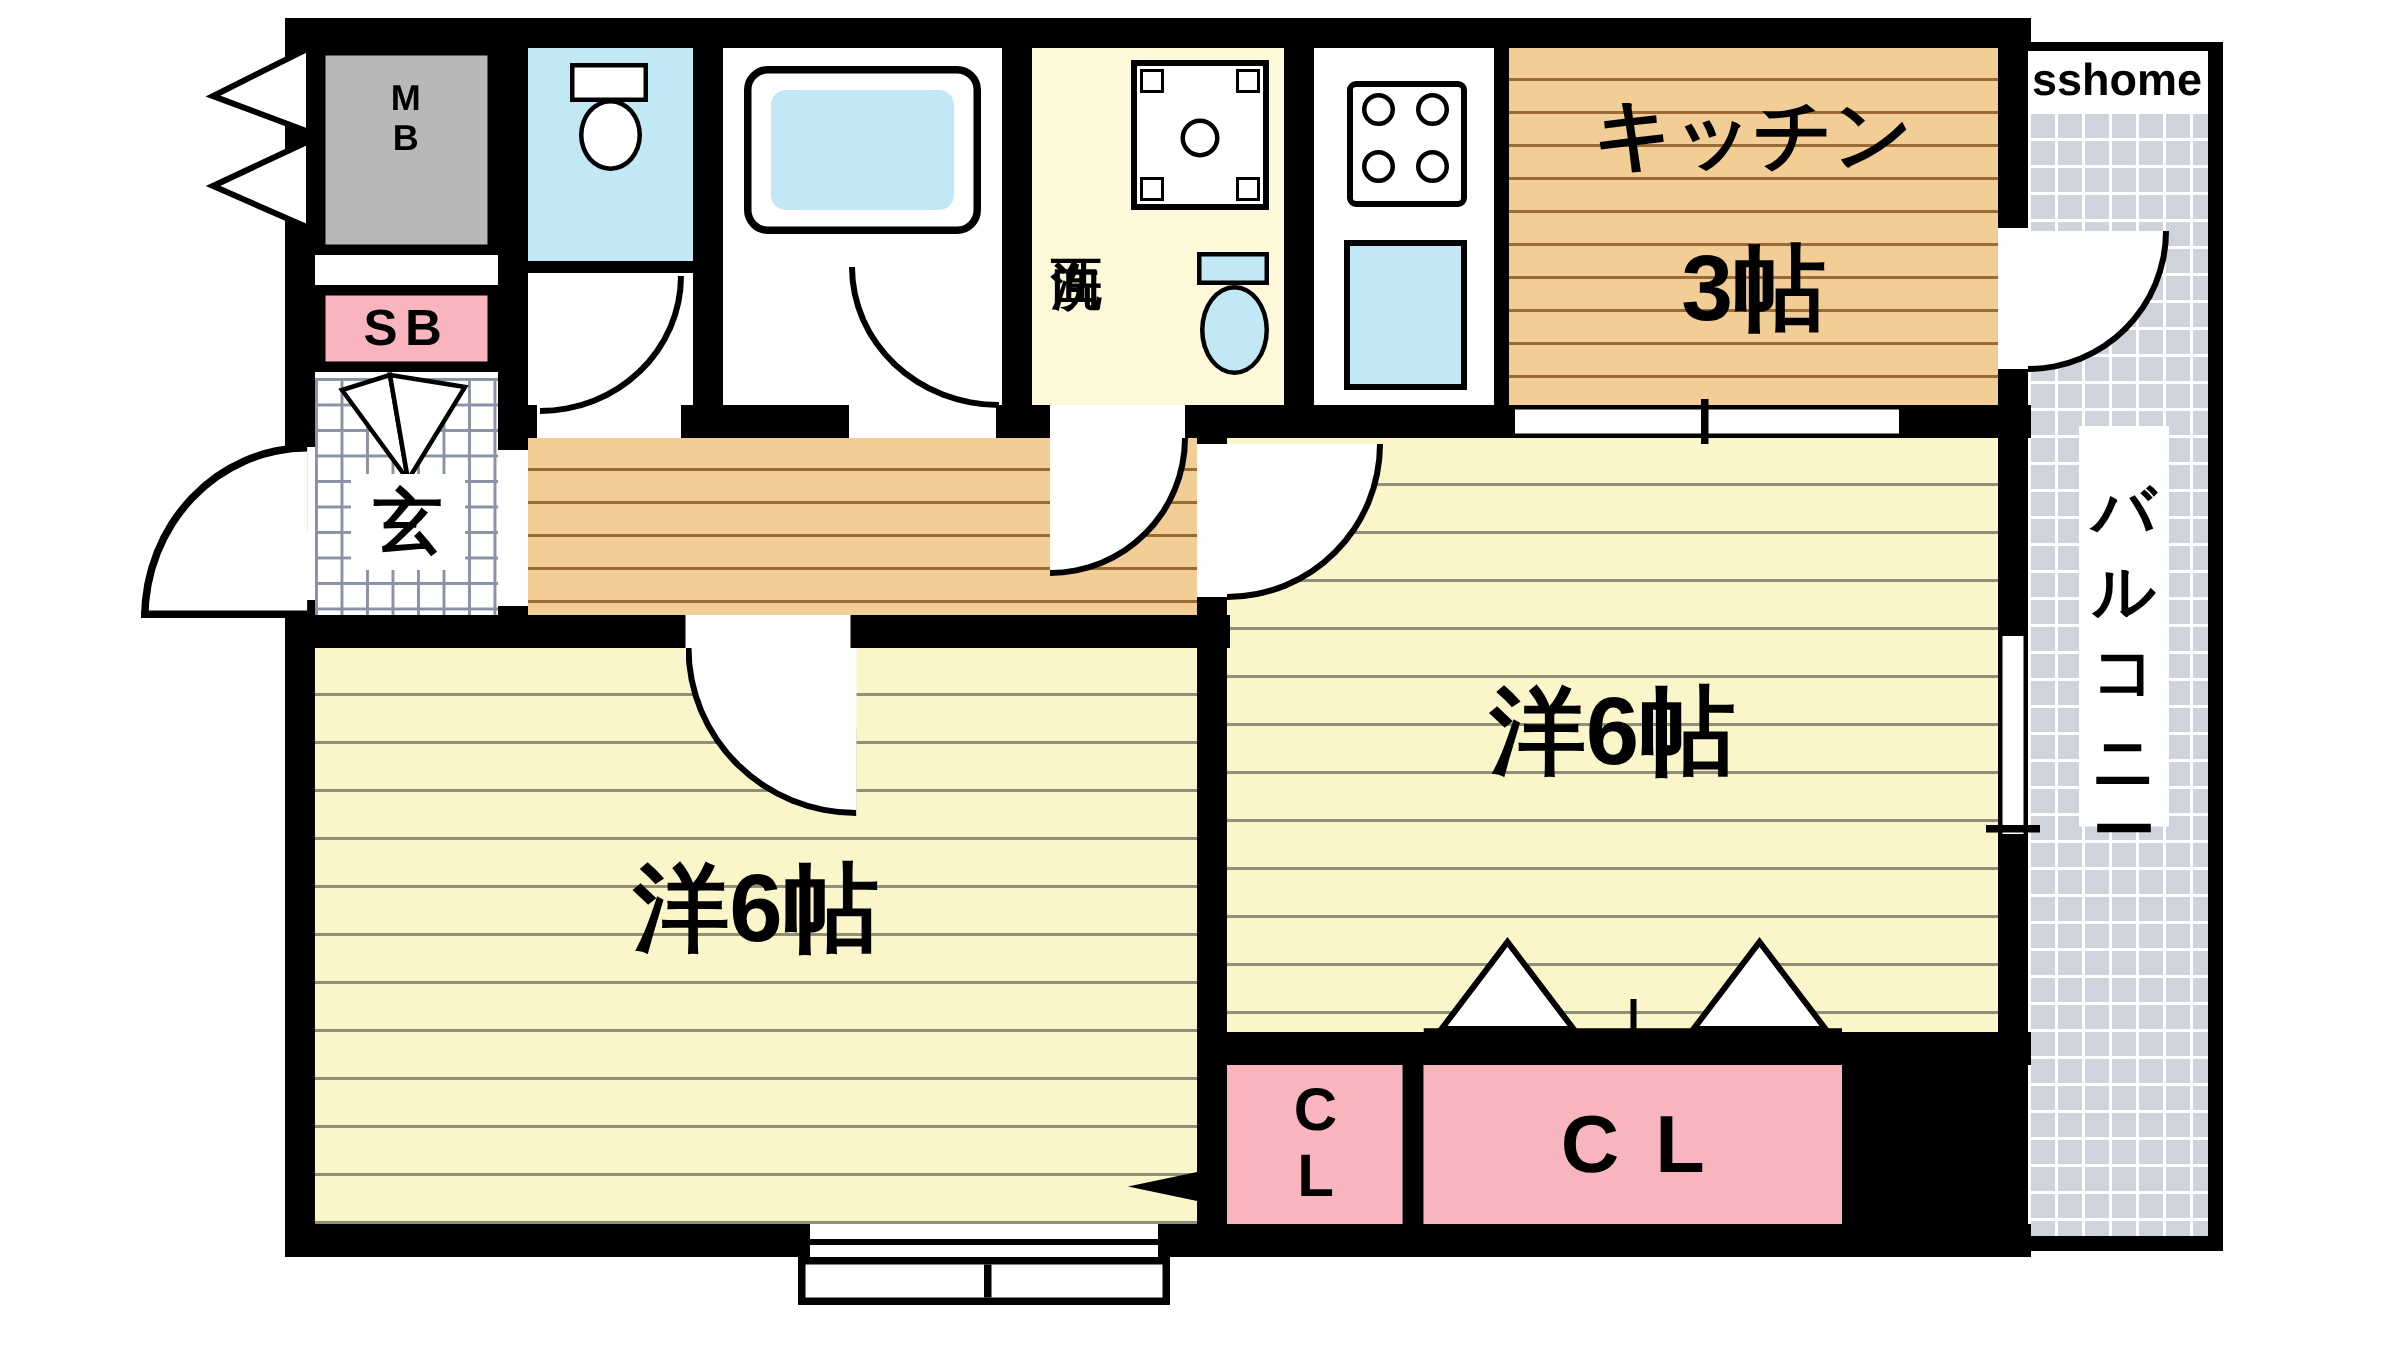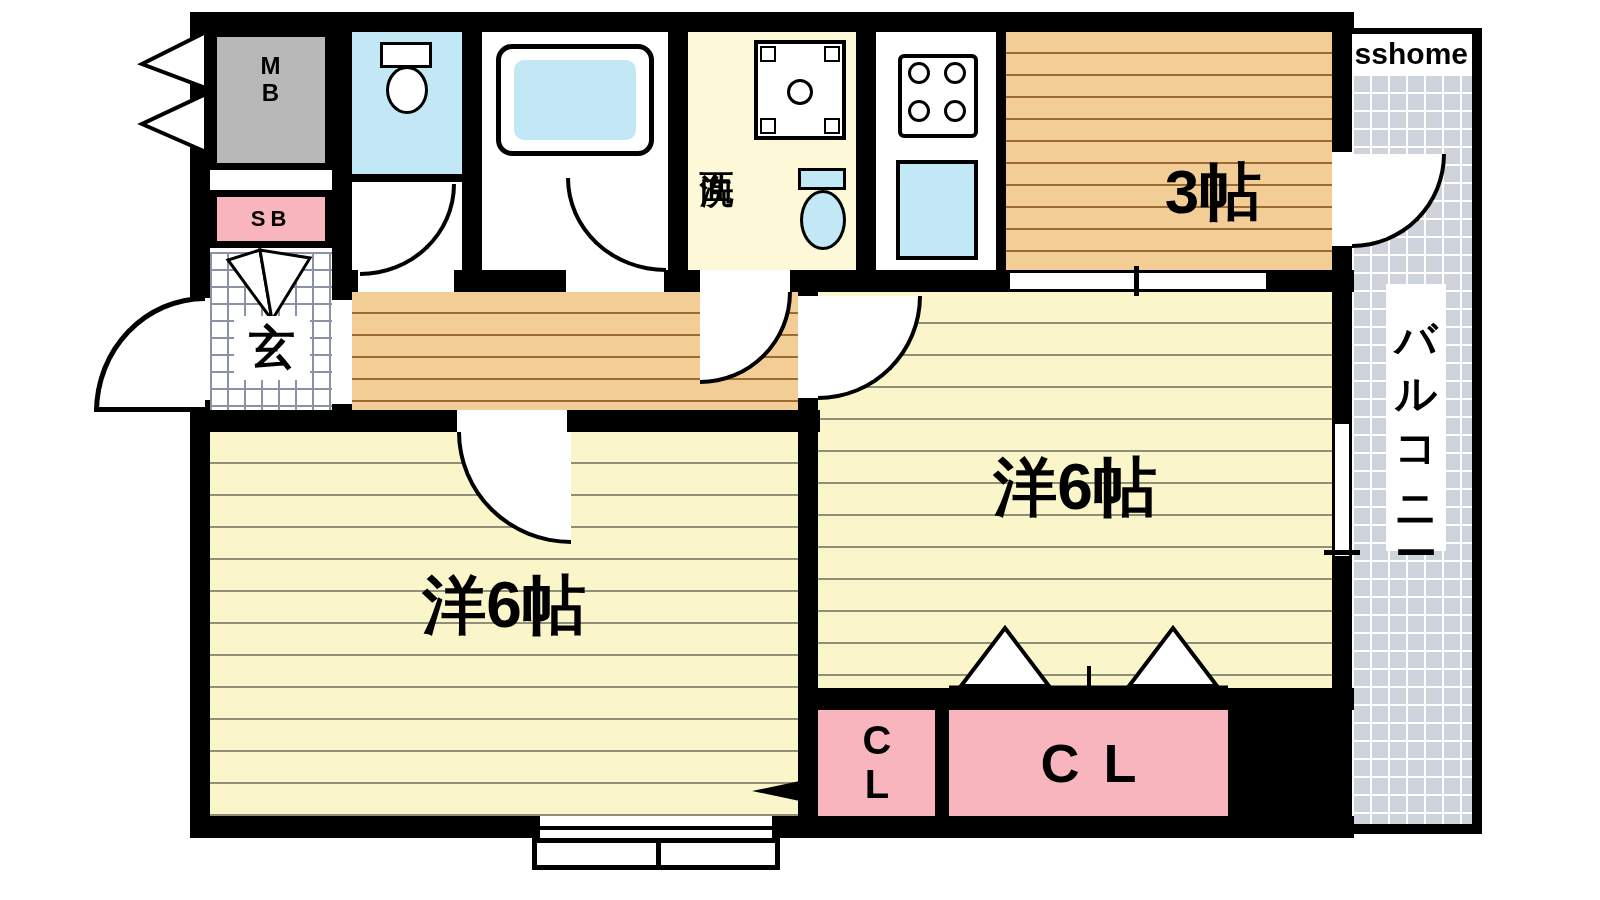--- a/index.html
+++ b/index.html
@@ -129,22 +129,23 @@
   <svg class="abs" style="left:949px;top:622px;" width="279" height="68">
     <line x1="0" y1="66" x2="279" y2="66" stroke="#000" stroke-width="5"></line>
     <line x1="140" y1="44" x2="140" y2="66" stroke="#000" stroke-width="4"></line>
     <polygon points="12,64 100,64 56,6" fill="#fff" stroke="#000" stroke-width="4"></polygon>
     <polygon points="180,64 268,64 224,6" fill="#fff" stroke="#000" stroke-width="4"></polygon>
   </svg>
 
   <div class="abs" style="left:752px;top:778px;width:0;height:0;border-top:13px solid transparent;border-bottom:13px solid transparent;border-right:62px solid #000;"></div>
 
   <div class="vt" style="left:256px;top:52px;font-size:24px;">MB</div>
-  <div class="lbl" style="left:210px;top:190px;width:122px;height:58px;font-size:22px;letter-spacing:5px;">SB</div>
+  <div class="lbl" style="left:210px;top:190px;width:122px;height:58px;font-size:34px;letter-spacing:5px;">SB</div>
   <div class="lbl" style="left:234px;top:316px;width:76px;height:64px;font-size:46px;background:#fff;">玄</div>
   <div class="vt" style="left:694px;top:146px;font-size:34px;">洗面</div>
-  <div class="lbl" style="left:1006px;top:150px;width:326px;height:84px;font-size:62px;margin-left:44px;">3帖</div>
+  <div class="lbl" style="left:1006px;top:55px;width:326px;height:70px;font-size:52px;">キッチン</div>
+  <div class="lbl" style="left:1006px;top:150px;width:326px;height:84px;font-size:62px;">3帖</div>
   <div class="lbl" style="left:818px;top:440px;width:514px;height:94px;font-size:64px;">洋6帖</div>
   <div class="lbl" style="left:210px;top:558px;width:588px;height:94px;font-size:64px;">洋6帖</div>
   <div class="vt" style="left:854px;top:718px;font-size:40px;">CL</div>
   <div class="lbl" style="left:949px;top:710px;width:279px;height:106px;font-size:54px;letter-spacing:24px;padding-left:24px;box-sizing:border-box;">CL</div>
 
 </div>
 
 </body></html>

